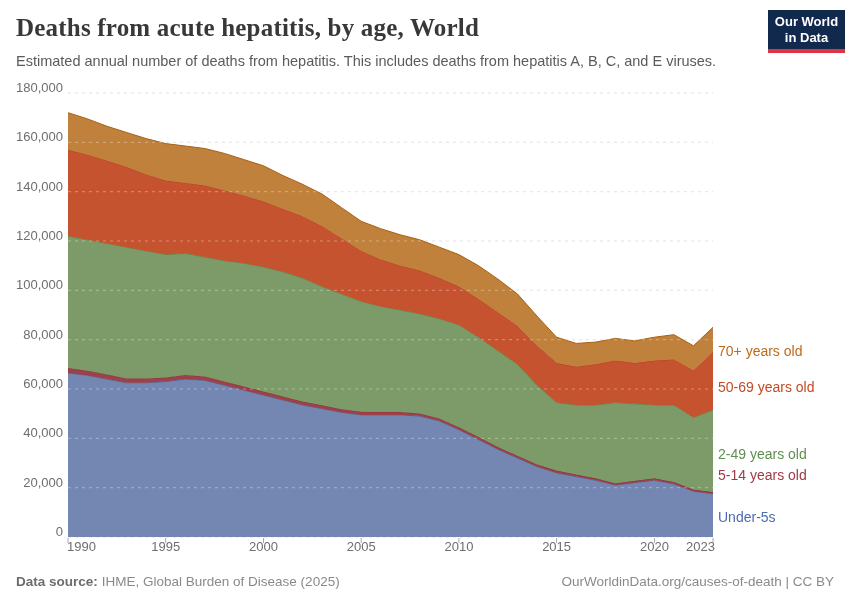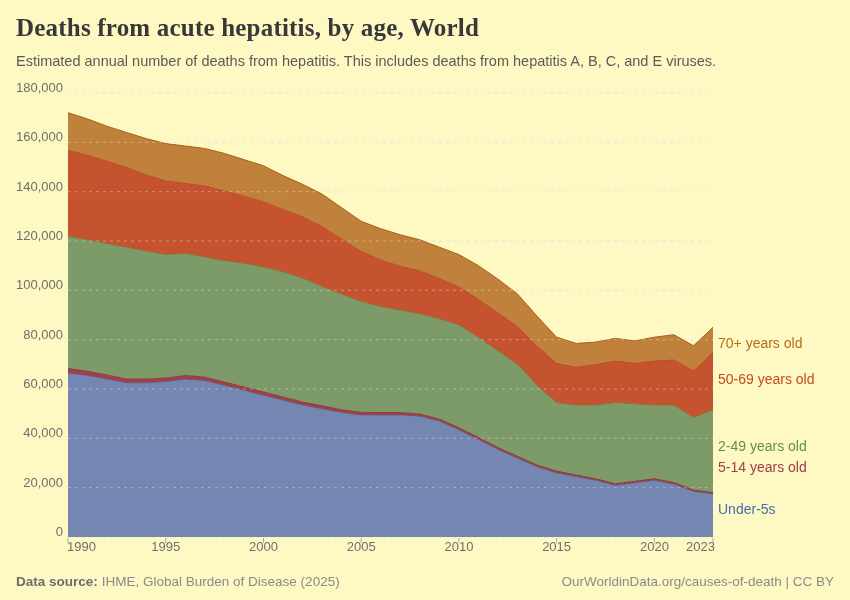--- a/index.html
+++ b/index.html
@@ -1,55 +1,59 @@
 <!DOCTYPE html>
 <html><head>
 <meta charset="utf-8">
 <style>
   html,body{margin:0;padding:0;background:#e8e8e8;}
   .page{
-    position:relative;width:850px;height:600px;background:#fef9c3;
+    position:relative;width:850px;height:600px;background:#ffffff;
     font-family:"Liberation Sans","DejaVu Sans",sans-serif;overflow:hidden;margin:0 auto;
   }
   .title{
     position:absolute;left:16px;top:14px;width:730px;
     font-family:"Liberation Serif","DejaVu Serif",serif;
     font-size:25px;font-weight:700;color:#383838;letter-spacing:0.2px;
   }
   .subtitle{
     position:absolute;left:16px;top:53px;width:740px;
     font-size:14.5px;color:#5b5b5b;
   }
   .logo{
     position:absolute;top:10px;right:5px;width:77px;height:35px;
     background:#12294E;border-bottom:4px solid #DC3545;
     color:#ffffff;font-weight:700;font-size:13px;line-height:16px;
     text-align:center;padding-top:4px;cursor:pointer;
   }
   svg.chart{position:absolute;left:0;top:0;width:850px;height:600px;}
   .tick-label{font-size:13px;fill:#6e6e6e;font-family:"Liberation Sans","DejaVu Sans",sans-serif;}
   .legend-label{
-    position:absolute;left:718px;font-size:14px;line-height:17px;white-space:nowrap;cursor:pointer;
+    position:absolute;left:718px;font-size:14px;line-height:17px;white-space:nowrap;cursor:pointer;margin-top:8px;
   }
   .footer{
     position:absolute;left:0;right:0;bottom:8px;height:22px;
     display:flex;justify-content:space-between;align-items:center;
     padding:0 16px;font-size:13.5px;color:#8a8a8a;gap:44px;
   }
   .footer .src-label{font-weight:700;color:#6d6d6d;margin-right:4px;}
   .footer .right-link{cursor:pointer;margin-left:16px;}
 </style>
 </head>
 <body>
 
 <div class="page">
 
   <div class="title">Deaths from acute hepatitis, by age, World</div>
   <div class="subtitle">Estimated annual number of deaths from hepatitis. This includes deaths from hepatitis A, B, C, and E viruses.</div>
 
+  <div class="logo">
+    <div>Our World</div>
+    <div>in Data</div>
+  </div>
 
   <svg class="chart" id="chart-svg" viewBox="0 0 850 600">
       <line x1="68" y1="537.0" x2="713" y2="537.0" stroke="#dadada" stroke-width="1" stroke-dasharray="3,4"></line>
       <line x1="68" y1="487.7" x2="713" y2="487.7" stroke="#dadada" stroke-width="1" stroke-dasharray="3,4"></line>
       <line x1="68" y1="438.3" x2="713" y2="438.3" stroke="#dadada" stroke-width="1" stroke-dasharray="3,4"></line>
       <line x1="68" y1="389.0" x2="713" y2="389.0" stroke="#dadada" stroke-width="1" stroke-dasharray="3,4"></line>
       <line x1="68" y1="339.7" x2="713" y2="339.7" stroke="#dadada" stroke-width="1" stroke-dasharray="3,4"></line>
       <line x1="68" y1="290.3" x2="713" y2="290.3" stroke="#dadada" stroke-width="1" stroke-dasharray="3,4"></line>
       <line x1="68" y1="241.0" x2="713" y2="241.0" stroke="#dadada" stroke-width="1" stroke-dasharray="3,4"></line>
       <line x1="68" y1="191.7" x2="713" y2="191.7" stroke="#dadada" stroke-width="1" stroke-dasharray="3,4"></line>

